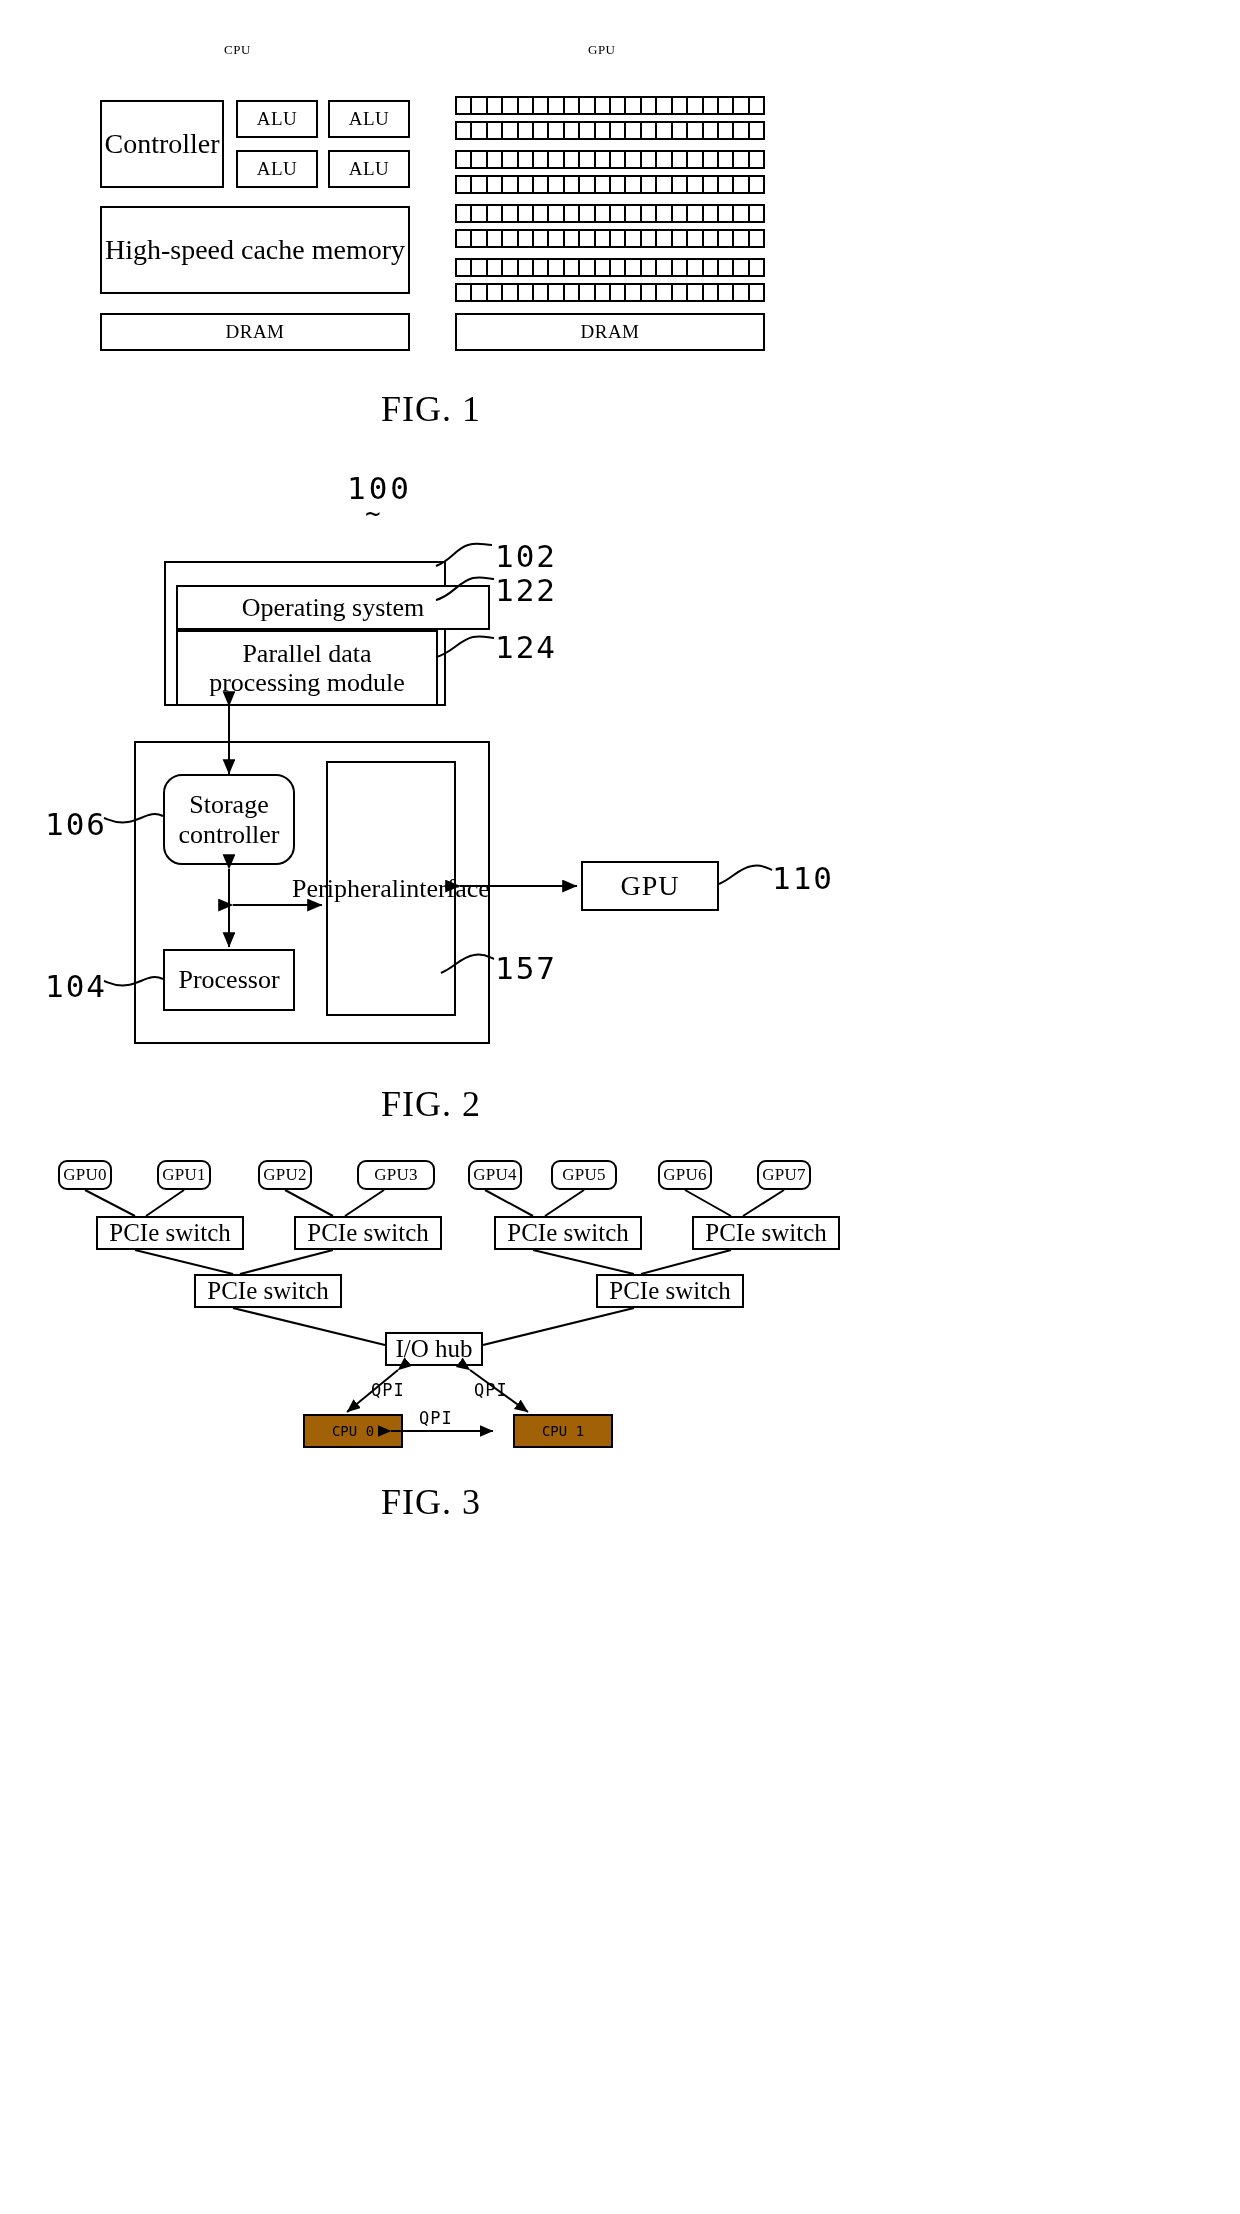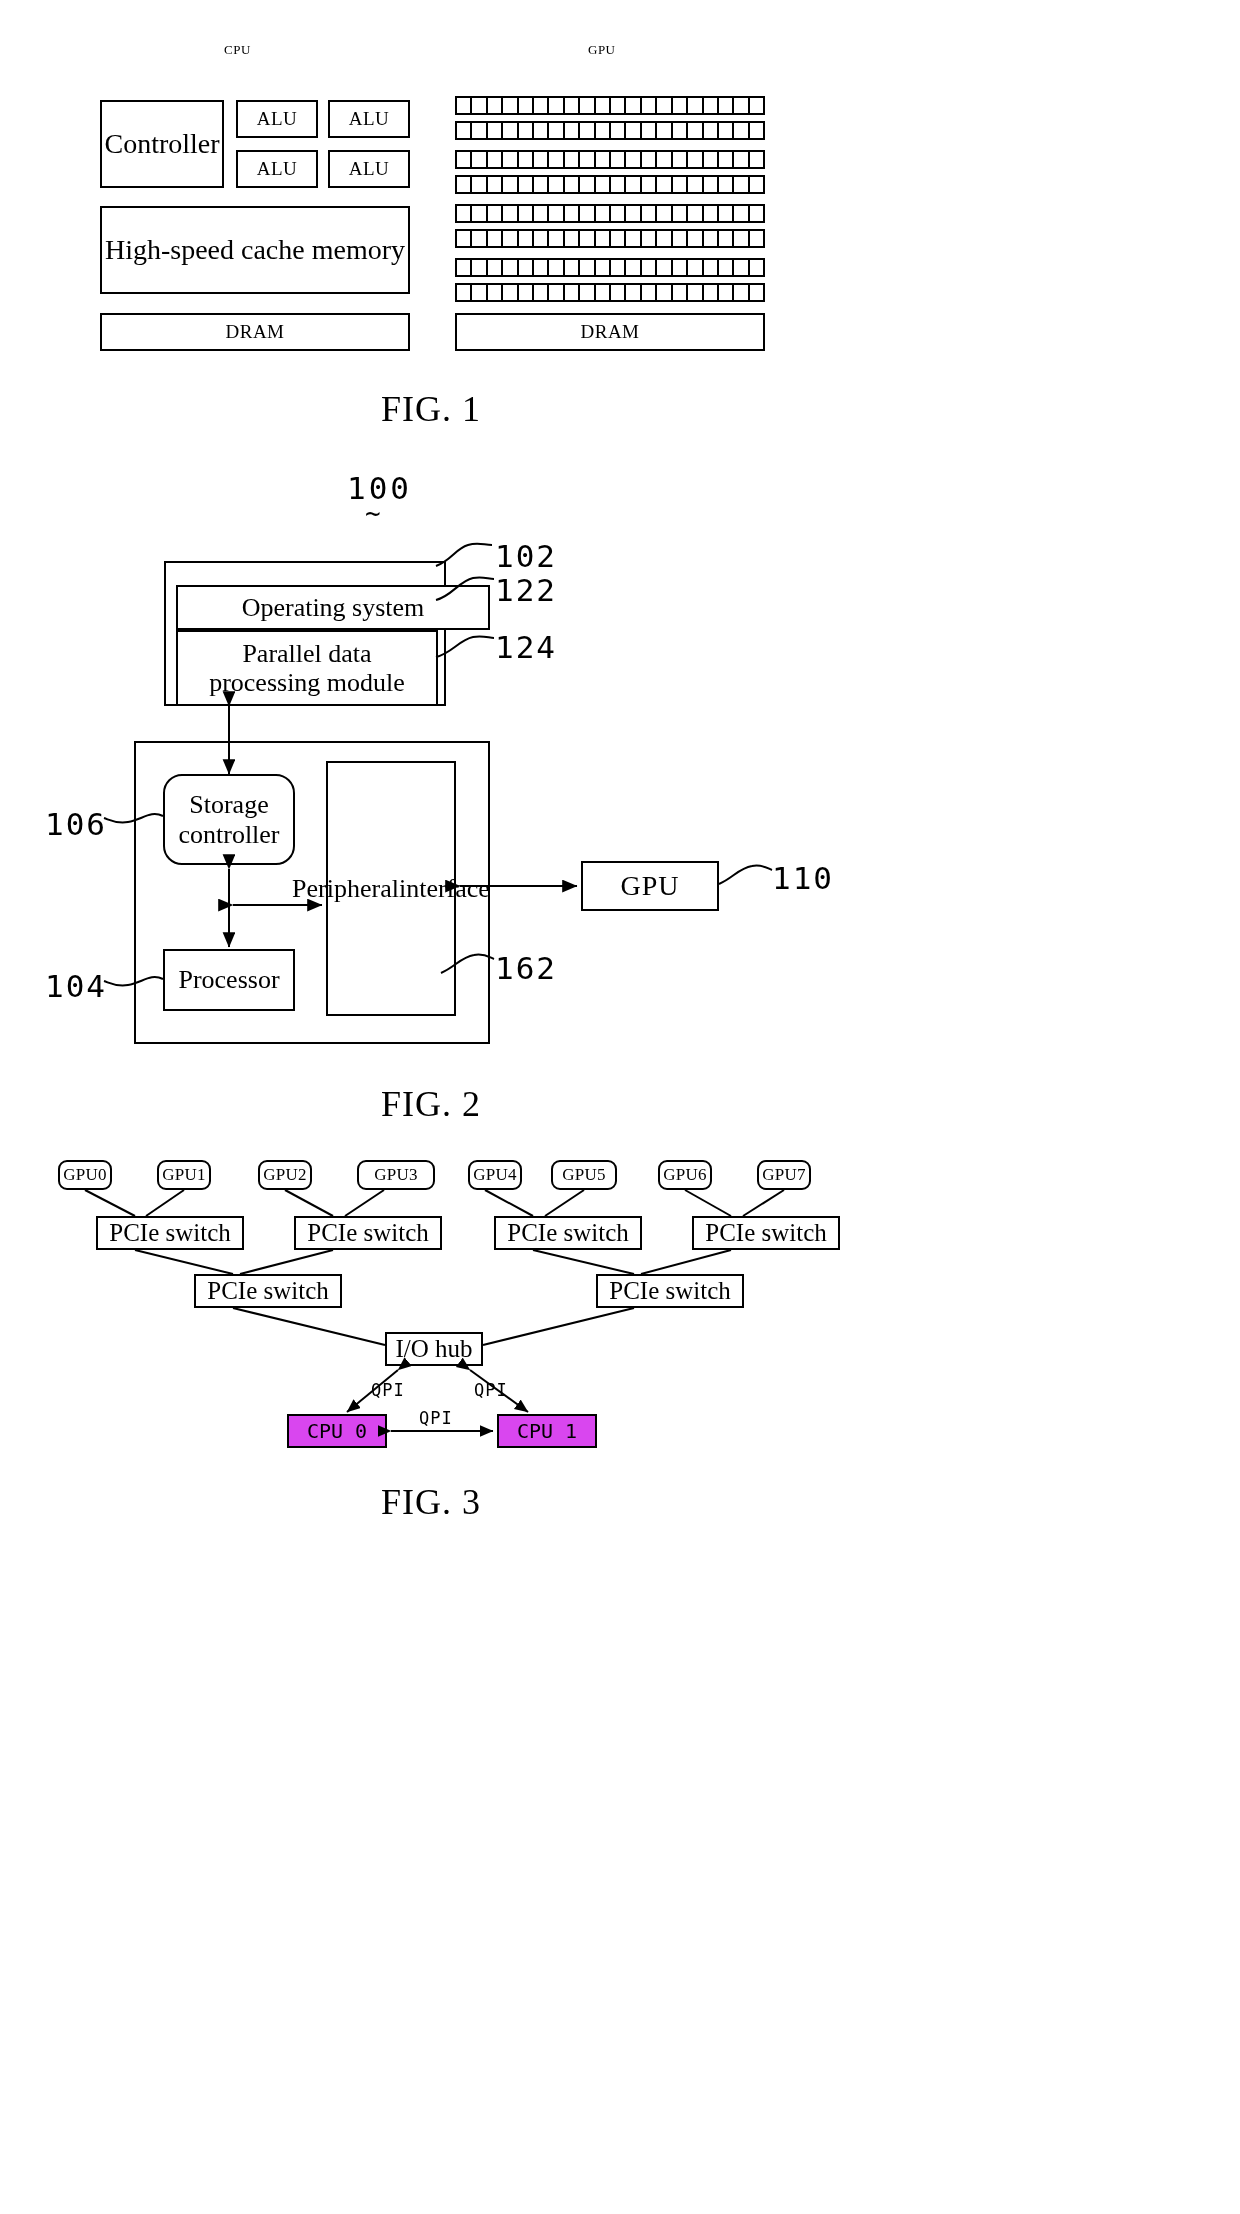--- a/index.html
+++ b/index.html
@@ -122,25 +122,26 @@
     position: absolute;
     border: 2px solid #000;
     background: #fff;
     display: flex; align-items: center; justify-content: center;
     font-size: 25px;
     box-sizing: border-box;
   }
   .cpubox {
     position: absolute;
     border: 2px solid #000;
-    background: #d946ef;
+    background: #a16207;
     display: flex; align-items: center; justify-content: center;
     font-family: "DejaVu Sans Mono", "Liberation Mono", monospace;
-    font-size: 20px;
-    box-sizing: border-box;
+    font-size: 14px;
+    box-sizing: border-box;
+    margin-left: 16px;
   }
   .qpi-label {
     position: absolute;
     font-family: "DejaVu Sans Mono", "Liberation Mono", monospace;
     font-size: 17px;
     letter-spacing: 1px;
   }
   svg.overlay {
     position: absolute; left: 0; top: 0;
     width: 1240px; height: 2214px;
@@ -381,21 +382,21 @@
 
     <div class="box" id="f2-periph" style="left:326px; top:761px; width:130px; height:255px; flex-direction:row;">
       <span>Peripheral</span>
       <span>interface</span>
     </div>
 
     <div class="box" id="f2-gpu" style="left:581px; top:861px; width:138px; height:50px;">GPU</div>
 
     <div class="ref" style="left:45px; top:806px;">106</div>
     <div class="ref" style="left:45px; top:968px;">104</div>
-    <div class="ref" style="left:495px; top:950px;">162</div>
+    <div class="ref" style="left:495px; top:950px;">157</div>
     <div class="ref" style="left:772px; top:860px;">110</div>
 
     <div class="fig-caption" style="left:381px; top:1083px;">FIG. 2</div>
   </div>
 
   <div>
 
     <div class="gpu-chip" style="left:58px; top:1160px; width:54px; height:30px;">GPU0</div>
     <div class="gpu-chip" style="left:157px; top:1160px; width:54px; height:30px;">GPU1</div>
     <div class="gpu-chip" style="left:258px; top:1160px; width:54px; height:30px;">GPU2</div>

